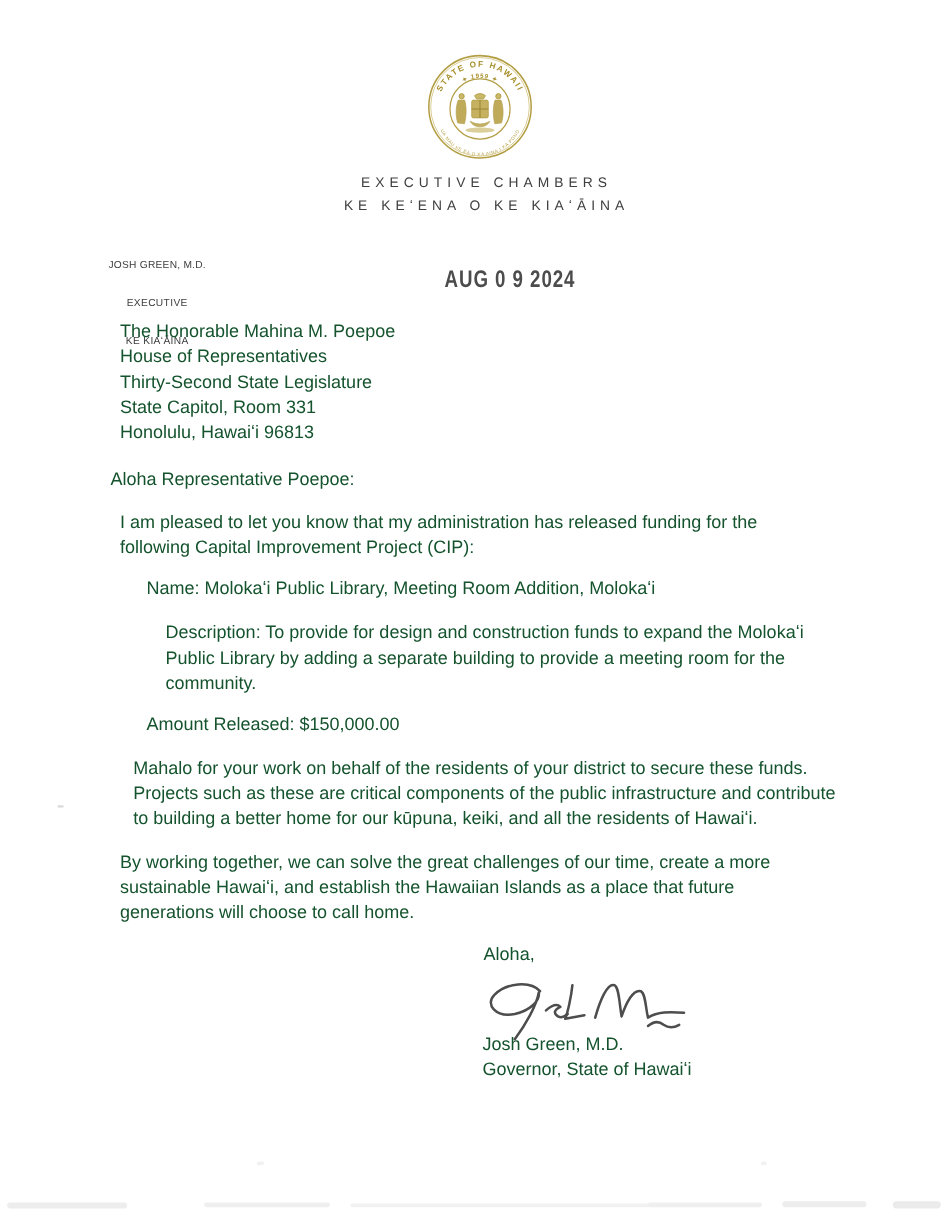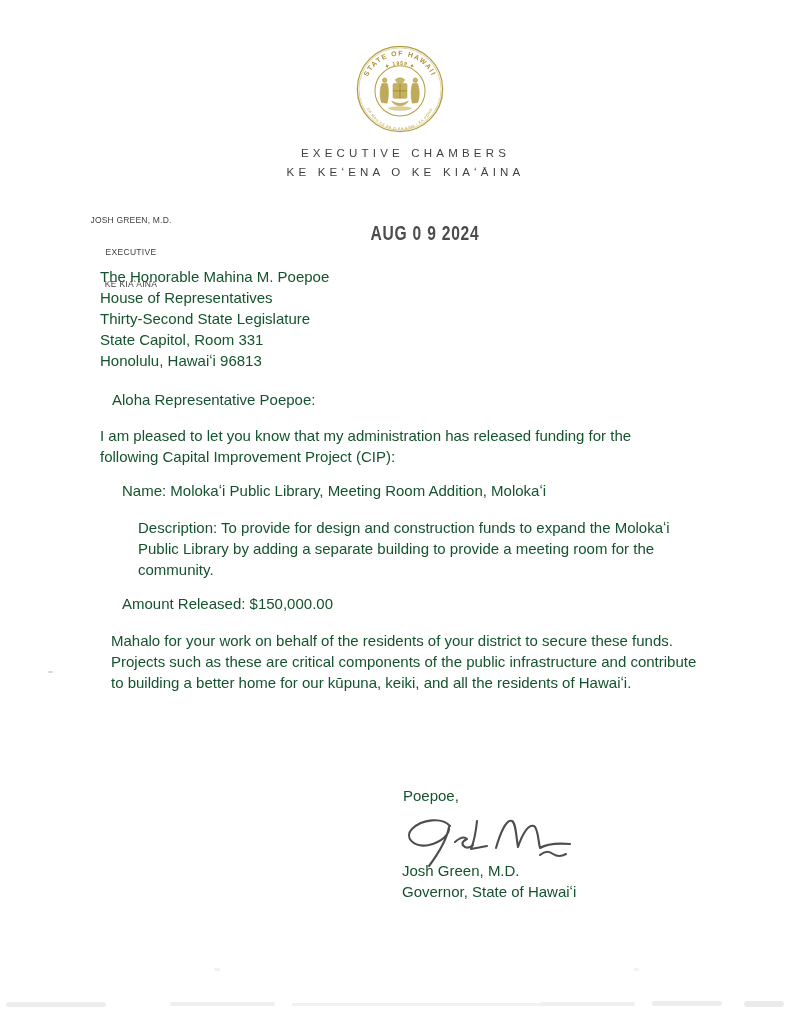--- a/index.html
+++ b/index.html
@@ -28,21 +28,21 @@
     font-size:20px;font-weight:700;color:#4c4c4c;letter-spacing:1px;
     transform:scaleX(.78);transform-origin:center;
     font-family:"Liberation Sans","DejaVu Sans",sans-serif;
   }
 
   
   .tb{
     position:absolute;color:#14532d;font-size:15px;line-height:21px;white-space:pre;
   }
   .address{left:100px;top:266px;}
-  .salutation{left:112px;top:389px;}
+  .salutation{left:92px;top:389px;}
   .p1{left:100px;top:425px;}
   .cip-name{left:122px;top:480px;}
   .cip-desc{left:138px;top:517px;}
   .cip-amount{left:122px;top:593px;}
   .p2{left:100px;top:630px;margin-left:11px;}
   .p3{left:100px;top:708px;}
   .valediction{left:403px;top:785px;}
   .signer{left:402px;top:860px;}
 
   .signature-svg{position:absolute;left:392px;top:802px;width:190px;height:70px;}
@@ -119,22 +119,25 @@
   <div class="tb p1">I am pleased to let you know that my administration has released funding for the
 following Capital Improvement Project (CIP):</div>
   <div class="tb cip-name">Name: Molokaʻi Public Library, Meeting Room Addition, Molokaʻi</div>
   <div class="tb cip-desc">Description: To provide for design and construction funds to expand the Molokaʻi
 Public Library by adding a separate building to provide a meeting room for the
 community.</div>
   <div class="tb cip-amount">Amount Released: $150,000.00</div>
   <div class="tb p2">Mahalo for your work on behalf of the residents of your district to secure these funds.
 Projects such as these are critical components of the public infrastructure and contribute
 to building a better home for our kūpuna, keiki, and all the residents of Hawaiʻi.</div>
+  <div class="tb p3">By working together, we can solve the great challenges of our time, create a more
+sustainable Hawaiʻi, and establish the Hawaiian Islands as a place that future
+generations will choose to call home.</div>
 
-  <div class="tb valediction">Poepoe,</div>
+  <div class="tb valediction">Aloha,</div>
 
   <svg class="signature-svg" viewBox="0 0 190 70">
     <g fill="none" stroke="#4d4d4d" stroke-width="2.1" stroke-linecap="round" stroke-linejoin="round">
       <path d="M 58,24 C 50,15 30,17 20,27 C 12,35 21,46 37,43 C 50,40 58,32 57,25 C 55,36 46,52 37,64"></path>
       <path d="M 63,40 q 8,-7 12,-3 q -8,4 -2,8 q 4,2 8,-2"></path>
       <path d="M 85,19 C 84,29 81,42 79,47 L 95,44"></path>
       <path d="M 104,46 C 108,32 114,17 120,19 C 124,21 124,34 126,45 C 130,33 136,22 142,24 C 146,26 146,38 148,46 C 156,41 166,41 178,42"></path>
       <path d="M 148,53 q 7,-6 13,-1 q 6,4 13,0"></path>
     </g>
   </svg>

